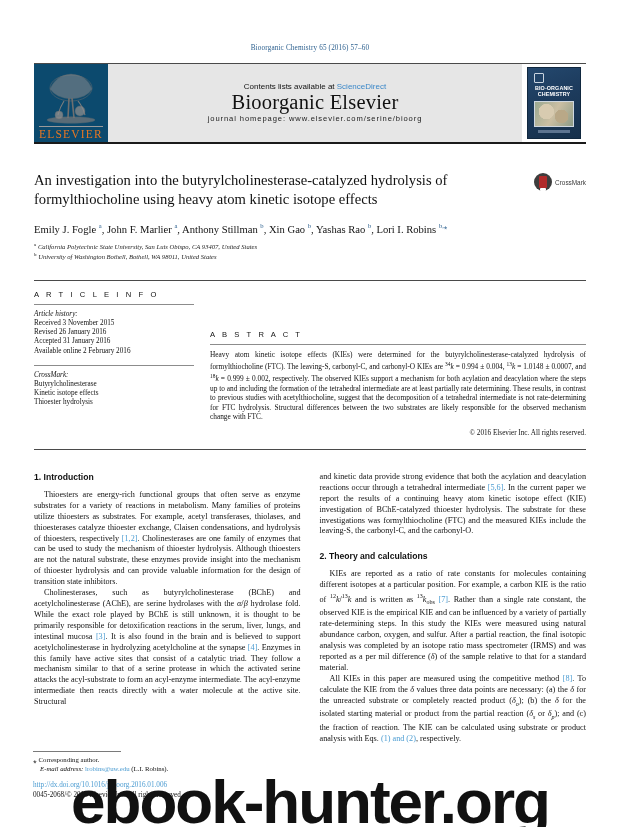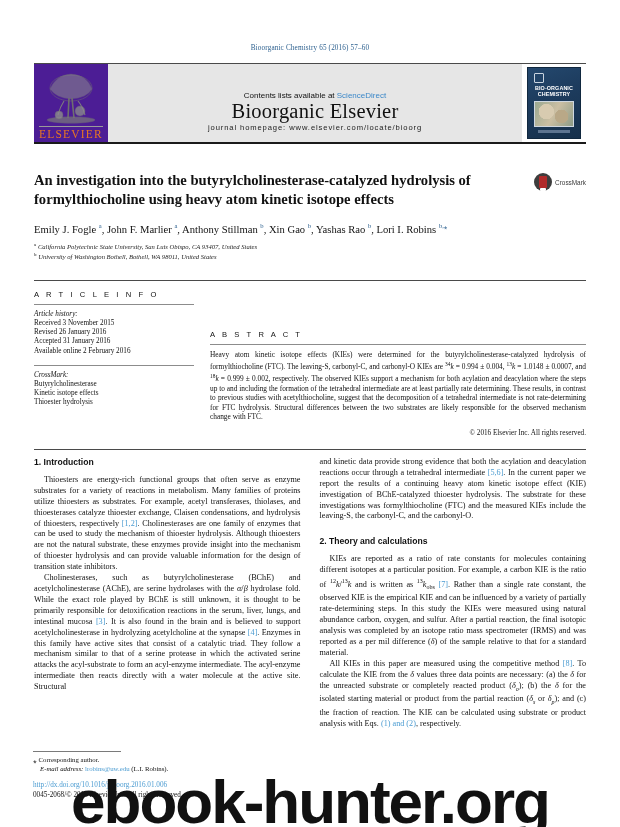--- a/index.html
+++ b/index.html
@@ -42,21 +42,21 @@
     height: 78px;
     box-sizing: content-box;
   }
   .masthead-logo {
     width: 74px;
     flex: 0 0 74px;
     border-right: 0px solid transparent;
     display: flex;
     align-items: center;
     justify-content: center;
-    background: #4c1d95;
+    background: #0c4a6e;
     padding: 2px 0;
     box-sizing: border-box;
   }
   .elsevier-mark {
     width: 64px;
     height: 74px;
     display: flex;
     flex-direction: column;
     align-items: center;
     justify-content: flex-end;
@@ -71,21 +71,21 @@
     text-align: center;
     padding-top: 1px;
     margin-top: 1px;
   }
   .masthead-center {
     flex: 1 1 auto;
     background: #e6e6e6;
     display: flex;
     flex-direction: column;
     align-items: center;
-    justify-content: flex-end;
+    justify-content: center;
     padding: 9px 0 10px 0;
     box-sizing: border-box;
   }
   .contents-line {
     font-family: "Liberation Sans", sans-serif;
     font-size: 8px;
     color: #111;
   }
   .contents-line a {
     color: #3a87c8;
@@ -167,21 +167,21 @@
     margin-top: 27px;
     position: relative;
     padding-right: 78px;
   }
   .paper-title {
     font-family: "Liberation Serif", serif;
     font-size: 14.6px;
     line-height: 18.6px;
     color: #111;
     margin: 0;
-    font-weight: bold;
+    font-weight: normal;
   }
   .crossmark {
     position: absolute;
     right: 0;
     top: 2px;
     display: flex;
     align-items: center;
     gap: 3px;
   }
   .crossmark-badge {
@@ -300,21 +300,21 @@
   .copyright {
     margin-top: 7px;
     text-align: right;
     font-family: "Liberation Serif", serif;
     font-size: 7.2px;
     color: #111;
   }
 
   
   .body-cols {
-    margin-top: 7px;
+    margin-top: 22px;
     display: flex;
     gap: 19px;
   }
   .body-col {
     flex: 1 1 0;
     width: 0;
   }
   .sec-heading {
     font-family: "Liberation Sans", sans-serif;
     font-size: 8.6px;
@@ -416,21 +416,21 @@
         </svg>
         <div class="elsevier-word">ELSEVIER</div>
       </div>
     </div>
 
     <div class="masthead-center">
       <div class="contents-line">
         <span>Contents lists available at </span><a href="#">ScienceDirect</a>
       </div>
       <div class="journal-title">Bioorganic Elsevier</div>
-      <div class="homepage-line">journal homepage: www.elsevier.com/locate/bioorg</div>
+      <div class="homepage-line">journal homepage: www.elsevier.com/serine/bioorg</div>
     </div>
 
     <div class="masthead-cover">
       <div class="cover-thumb">
         <div class="cover-mark"></div>
         <div class="cover-title">BIO-ORGANIC CHEMISTRY</div>
         <div class="cover-photo"></div>
         <div class="cover-foot"></div>
       </div>
     </div>

